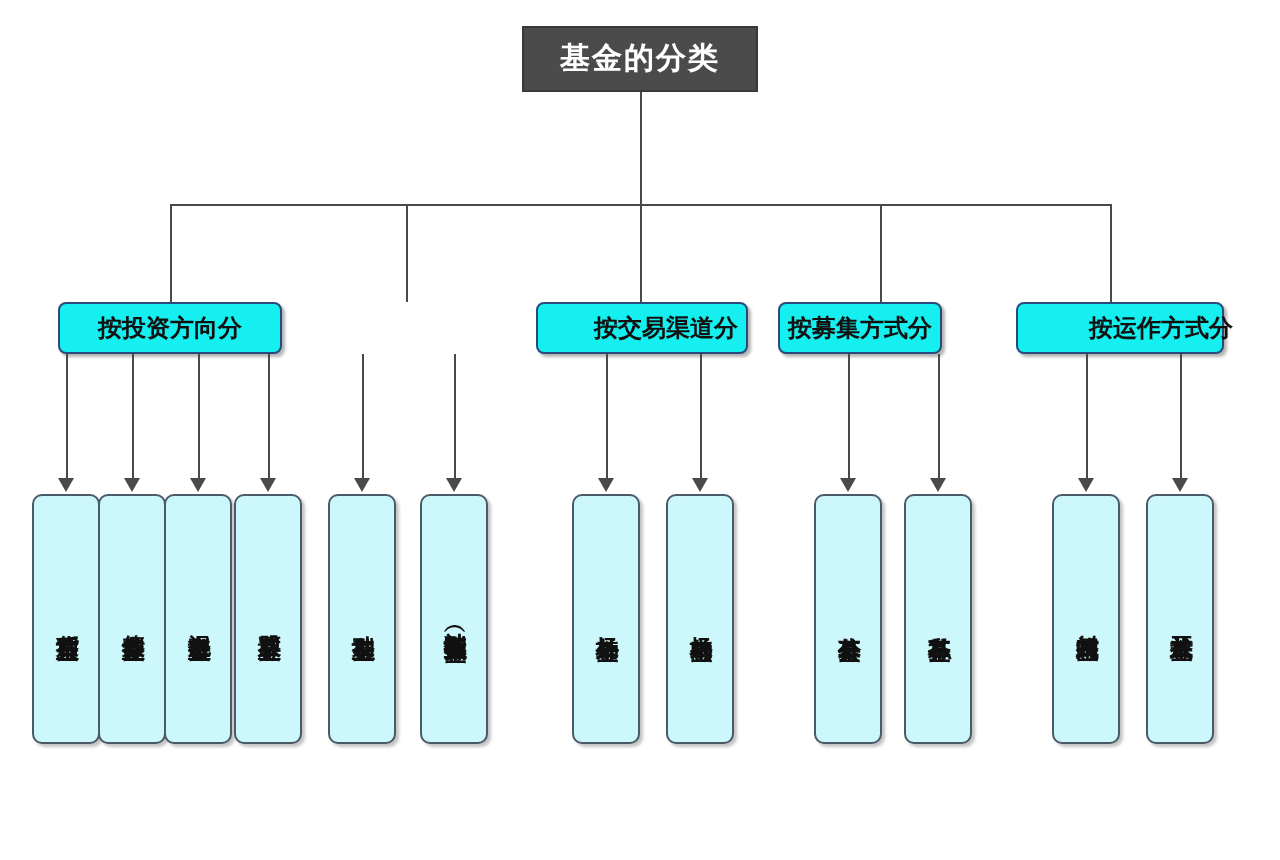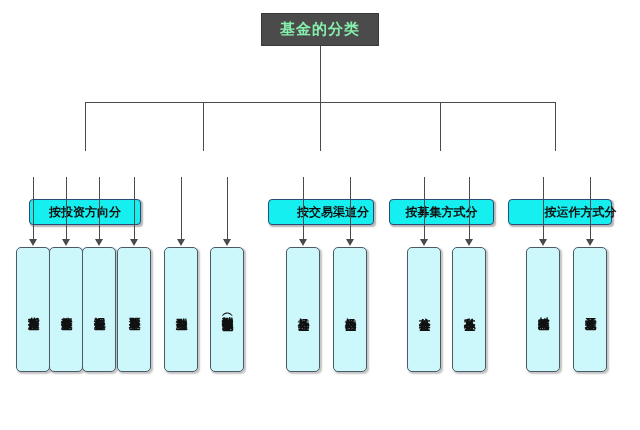--- a/index.html
+++ b/index.html
@@ -26,41 +26,40 @@
     width: 118px;
     height: 33px;
     background: #4b4b4b;
     border: 1px solid #3a3a3a;
     box-sizing: border-box;
     display: flex;
     align-items: center;
     justify-content: center;
   }
   .title-box .label {
-    color: #86efac;
+    color: #ffffff;
     font-size: 15px;
     font-weight: bold;
     letter-spacing: 1px;
     line-height: 1;
   }
 
   
   .cat-box {
     position: absolute;
     top: 151px;
     height: 26px;
     background: #16efef;
     border: 1px solid #2a4a7a;
     border-radius: 4px;
     box-sizing: border-box;
     display: flex;
     align-items: center;
     justify-content: center;
     box-shadow: 1.5px 1.5px 1.5px rgba(120,120,120,0.55);
-    margin-top: 48px;
   }
   .cat-box .label {
     color: #111111;
     font-size: 12px;
     font-weight: bold;
     line-height: 1;
     white-space: nowrap;
   }
 
   
@@ -142,21 +141,21 @@
   <div class="vline" style="left:319.5px; top:102px; height:49px;"></div>
   <div class="vline" style="left:440px; top:102px; height:49px;"></div>
   <div class="vline" style="left:555px; top:102px; height:49px;"></div>
 
   <div class="cat-box" style="left:29px; width:112px;">
     <span class="label">按投资方向分</span>
   </div>
   <div class="cat-box" style="left:268px; width:106px;padding-left:24px;">
     <span class="label">按交易渠道分</span>
   </div>
-  <div class="cat-box" style="left:389px; width:105px;">
+  <div class="cat-box" style="left:389px; width:82px;">
     <span class="label">按募集方式分</span>
   </div>
   <div class="cat-box" style="left:508px; width:104px;padding-left:41px;">
     <span class="label">按运作方式分</span>
   </div>
 
   <div class="arrow-line" style="left:33px; top:177px; height:63px;"></div>
   <div class="arrow-head" style="left:28.5px; top:239px;"></div>
   <div class="arrow-line" style="left:66px; top:177px; height:63px;"></div>
   <div class="arrow-head" style="left:61.5px; top:239px;"></div>

